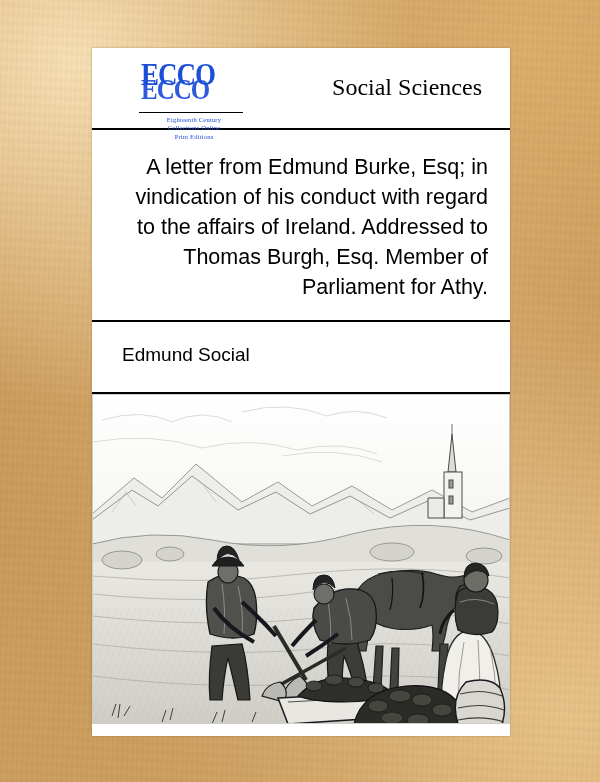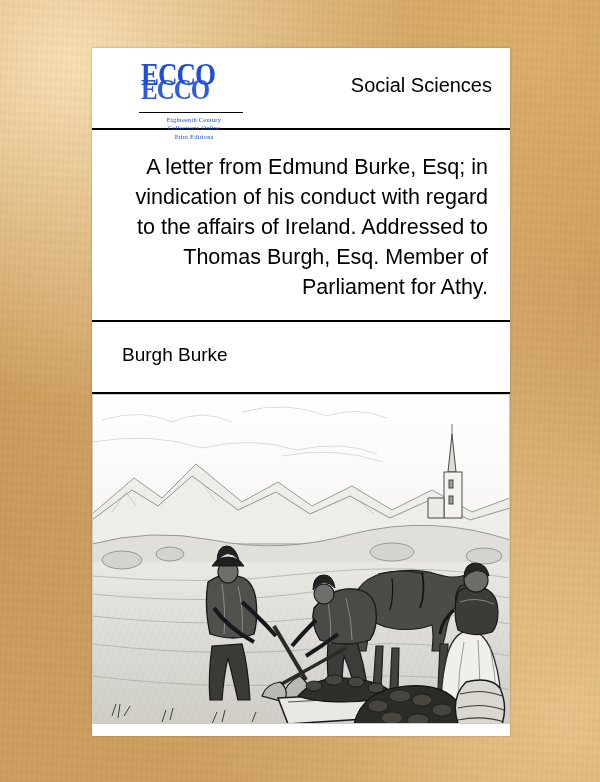--- a/index.html
+++ b/index.html
@@ -93,24 +93,24 @@
     width: 104px;
   }
   .ecco-sub {
     font-family: "Liberation Serif", serif;
     font-size: 6.5px;
     line-height: 8.4px;
     letter-spacing: .2px;
   }
   .category {
     position: absolute;
-    right: 18px;
+    right: 28px;
     top: 26px;
-    font-family: Liberation Sans, sans-serif;
-    font-size: 20px;
+    font-family: Liberation Serif, serif;
+    font-size: 24px;
     color: #000;
   }
 
   
   .title-block {
     padding: 22px 22px 18px 22px;
     border-bottom: 2px solid #000;
     text-align: right;
   }
   .title {
@@ -162,21 +162,21 @@
       <div class="ecco-sub">Print Editions</div>
     </div>
     <div class="category">Social Sciences</div>
   </div>
 
   <div class="title-block">
     <h1 class="title">A letter from Edmund Burke, Esq; in vindication of his conduct with regard to the affairs of Ireland. Addressed to Thomas Burgh, Esq. Member of Parliament for Athy.</h1>
   </div>
 
   <div class="author-block">
-    <p class="author">Burgh Burke</p>
+    <p class="author">Edmund Social</p>
   </div>
 
   <div class="illus-wrap">
     <svg width="418" height="330" viewBox="0 0 418 330" xmlns="http://www.w3.org/2000/svg">
       <defs>
         <linearGradient id="skyG" x1="0" y1="0" x2="0" y2="1">
           <stop offset="0%" stop-color="#ffffff"></stop>
           <stop offset="60%" stop-color="#f2f1ed"></stop>
           <stop offset="100%" stop-color="#e4e3de"></stop>
         </linearGradient>

